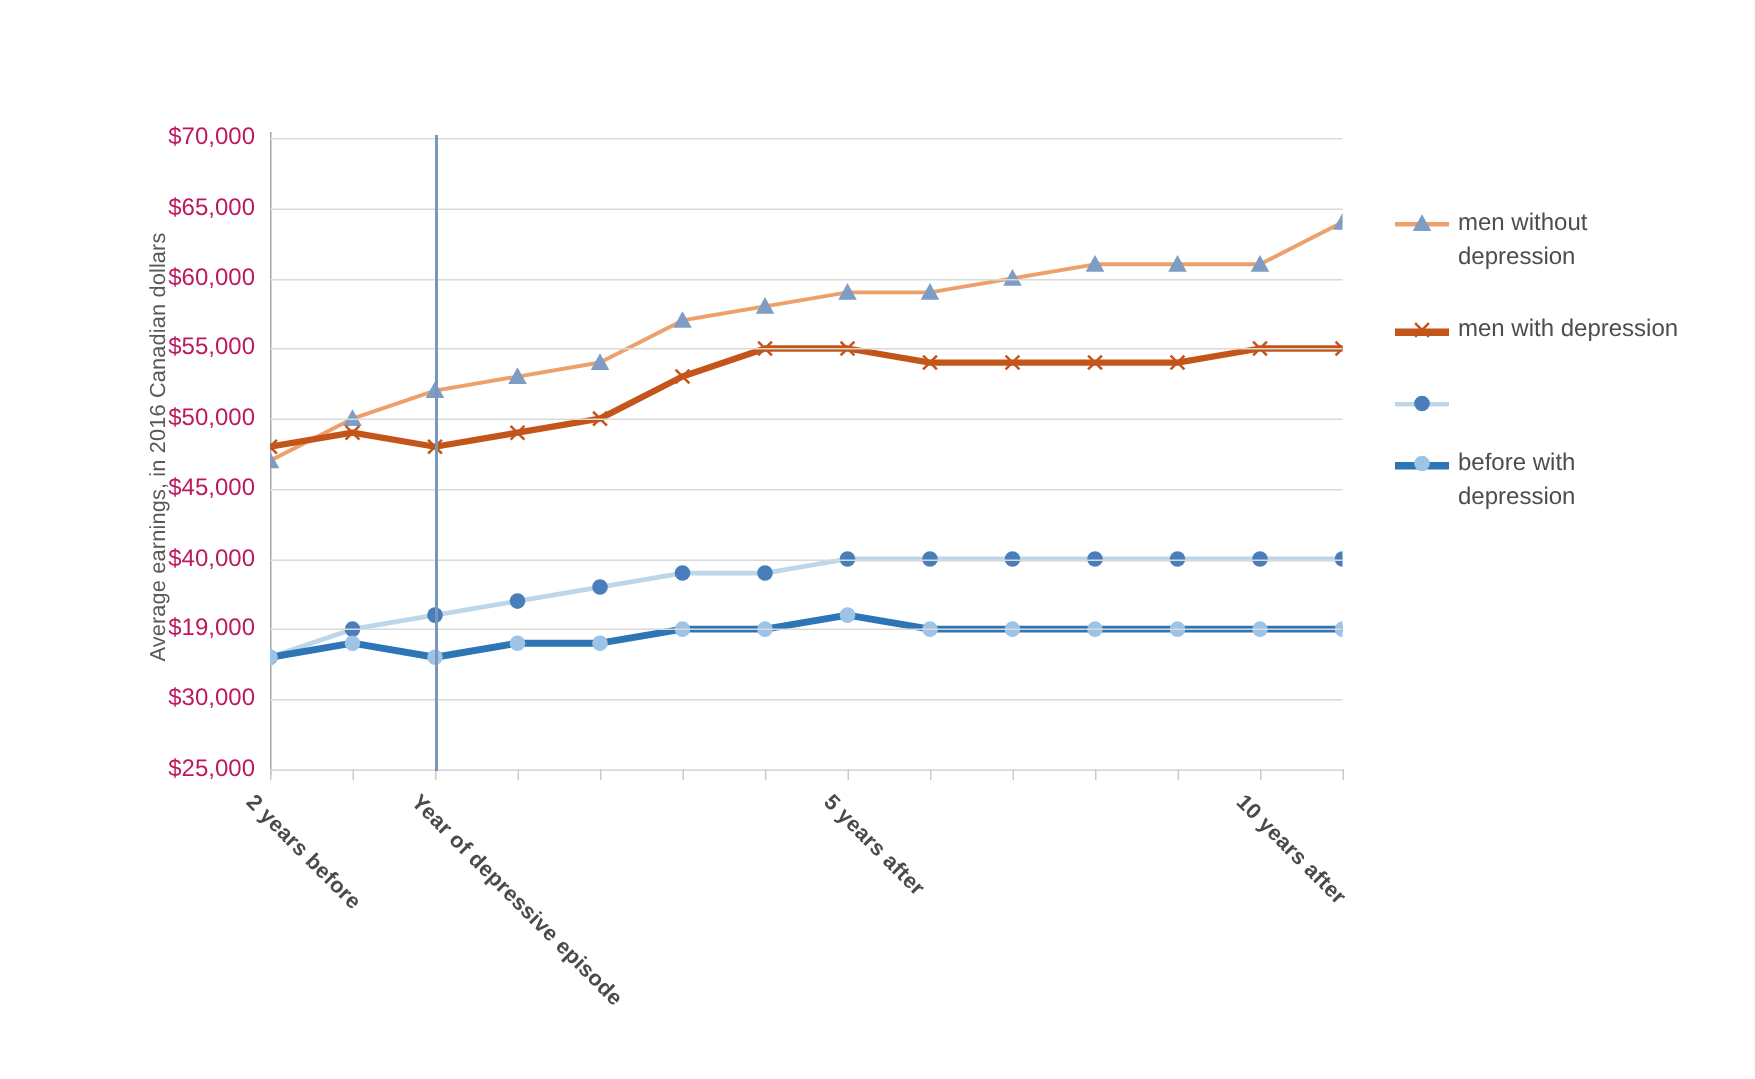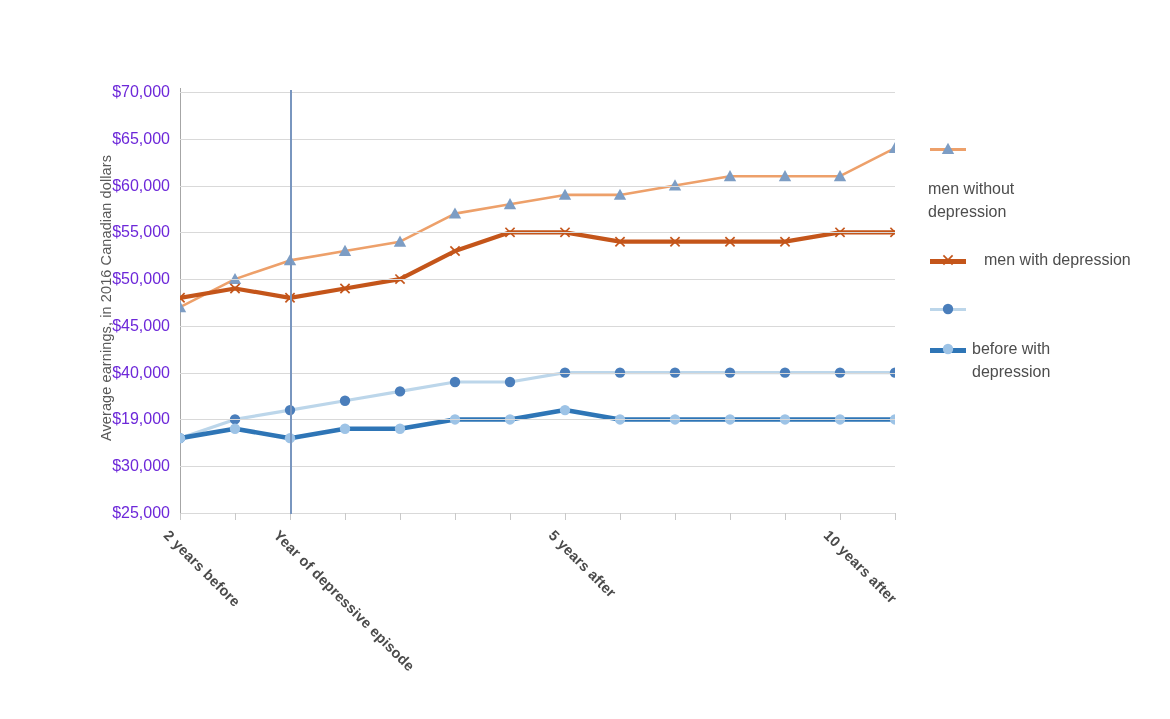--- a/index.html
+++ b/index.html
@@ -37,21 +37,21 @@
     white-space: nowrap;
   }
 
   
   .y-tick-label {
     position: absolute;
     right: 0;
     width: 100px;
     text-align: right;
     font-size: 16px;
-    color: #6d28d9;
+    color: #be185d;
     transform: translateY(-50%);
     white-space: nowrap;
   }
   .y-labels-col {
     position: absolute;
     left: 70px;
     top: 0;
     width: 100px;
     height: 719px;
   }
@@ -319,30 +319,30 @@
       <div class="x-tick-label" style="left: 172px; top: 527px;">2 years before</div>
       <div class="x-tick-label" style="left: 282px; top: 527px;">Year of depressive episode</div>
       <div class="x-tick-label" style="left: 557px; top: 527px;">5 years after</div>
       <div class="x-tick-label" style="left: 832px; top: 527px;">10 years after</div>
     </div>
   <div id="vlines">
       <div class="marker-vline" style="left: 290px; background: rgb(121, 150, 191);"></div>
     </div>
 
   <div id="legend">
-      <div class="legend-item" style="margin-bottom: 26px; flex-direction: column;">
+      <div class="legend-item" style="margin-bottom: 26px;">
         <div class="legend-key">
           <div class="lk-line" style="background: rgb(237, 160, 106); height: 2.6px;"></div>
           <svg width="16" height="16" style="position: absolute; left: 12px; top: 3px;">
             <polygon points="8,1.7999999999999998 1.7999999999999998,12.96 14.2,12.96" fill="#7d9dc4"></polygon>
           </svg>
         </div>
         <div class="legend-label">men without depression</div>
       </div>
-      <div class="legend-item" style="margin-bottom: 26px; gap: 12px;">
+      <div class="legend-item" style="margin-bottom: 26px;">
         <div class="legend-key">
           <div class="lk-line" style="background: rgb(196, 85, 26); height: 4.2px;"></div>
           <svg width="16" height="16" style="position: absolute; left: 12px; top: 3px;">
             <g>
               <line x1="3.4000000000000004" y1="3.4000000000000004" x2="12.6" y2="12.6" stroke="#c4551a" stroke-width="1.7"></line>
               <line x1="3.4000000000000004" y1="12.6" x2="12.6" y2="3.4000000000000004" stroke="#c4551a" stroke-width="1.7"></line>
             </g>
           </svg>
         </div>
         <div class="legend-label">men with depression</div>

